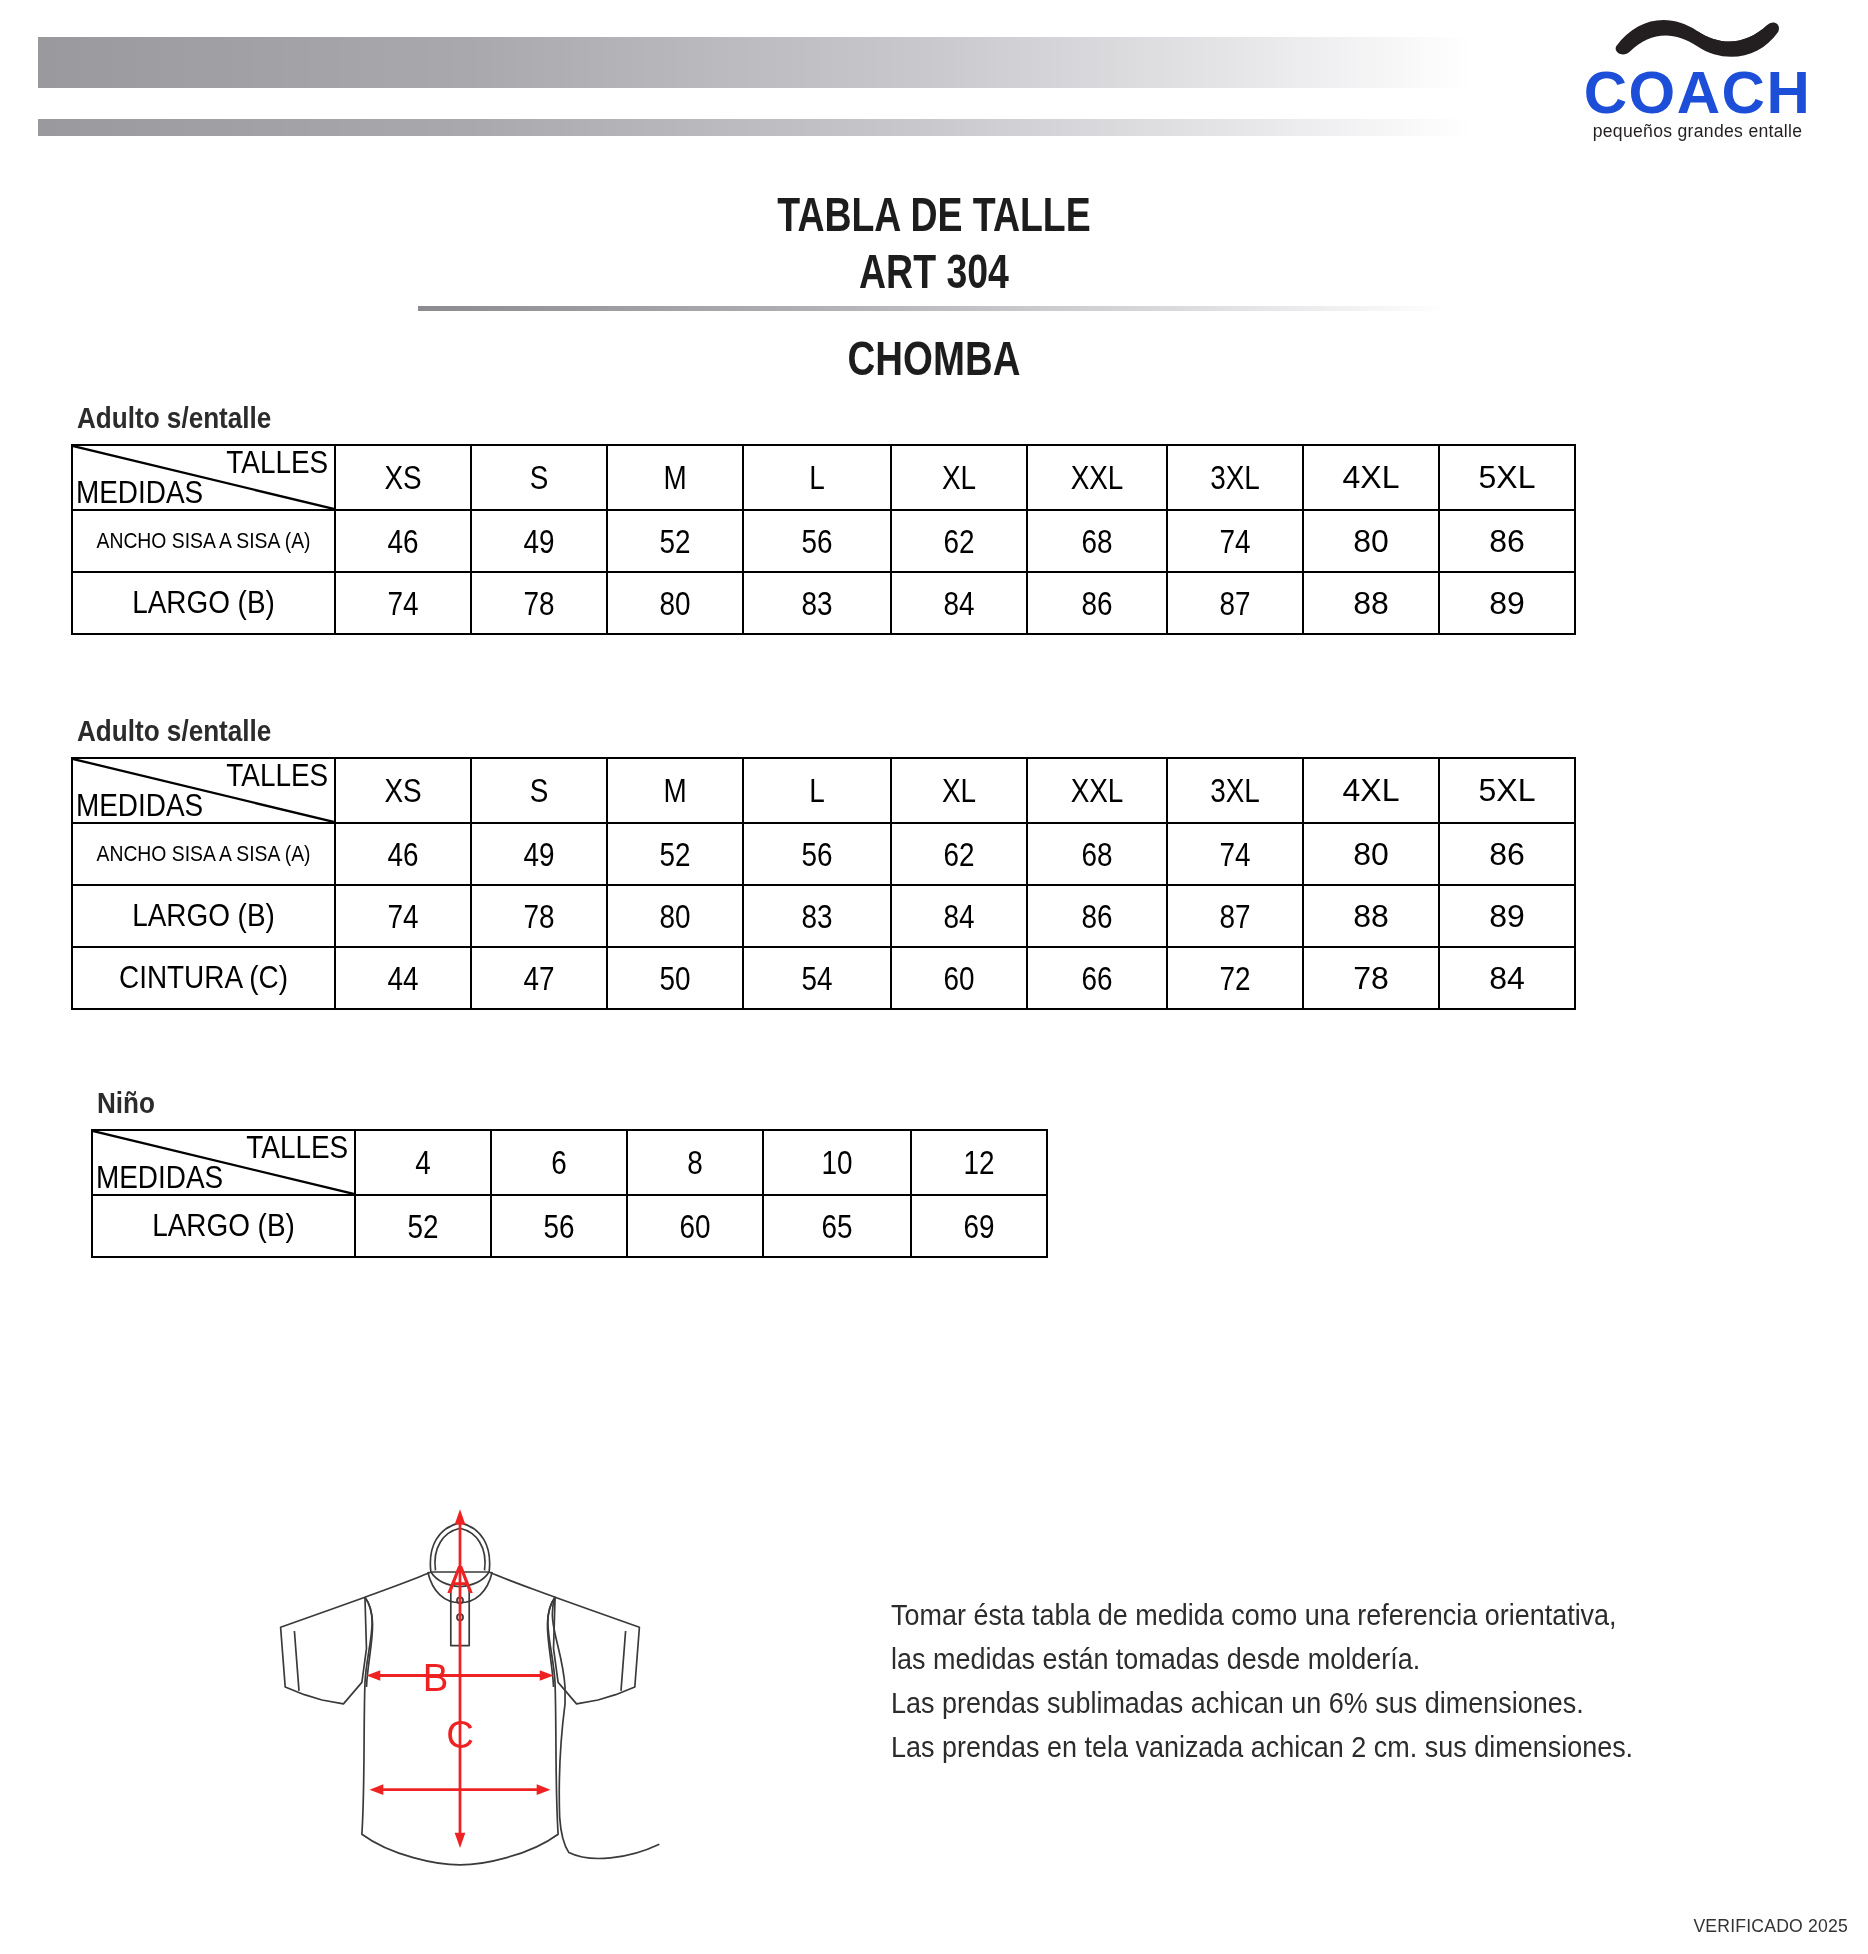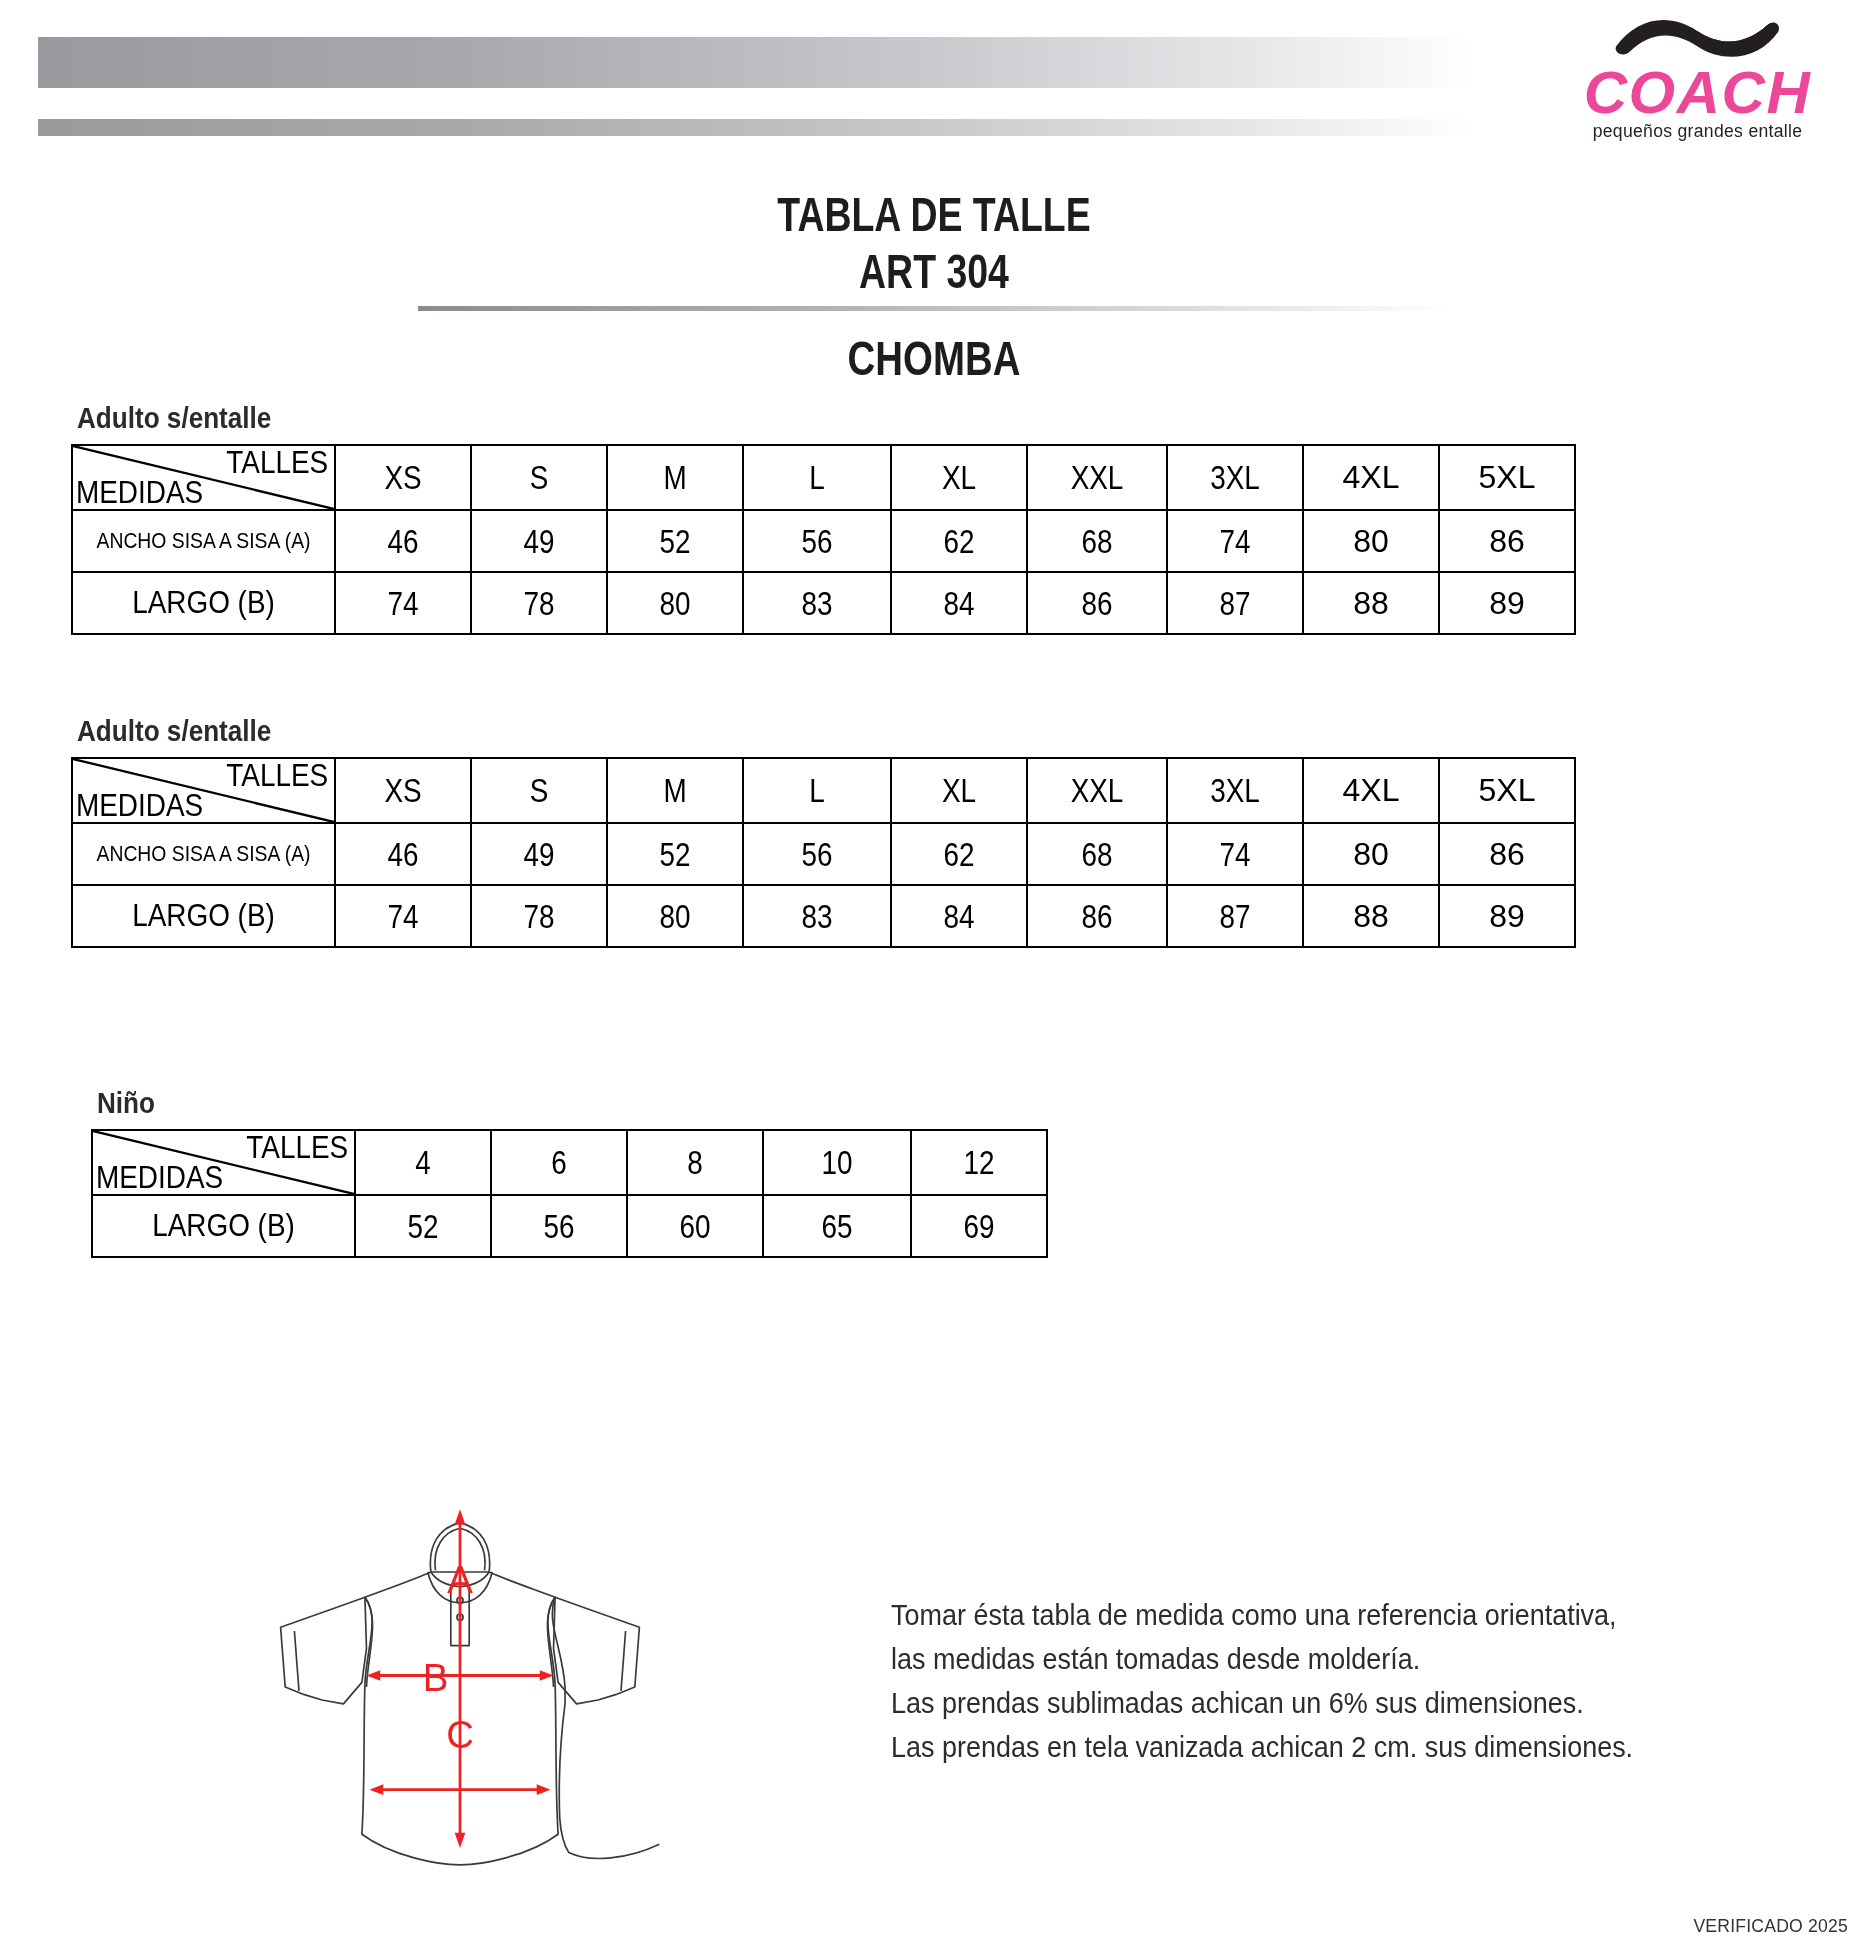--- a/index.html
+++ b/index.html
@@ -42,23 +42,22 @@
     width: 307px;
     text-align: center;
     line-height: 1;
   }
   .logo-mark { display: block; margin: 0 auto 1.5px; }
   .logo-word {
     font-family: "Liberation Sans", sans-serif;
     font-weight: bold;
     font-size: 60px;
     letter-spacing: 1.5px;
-    color: #ec4899;
+    color: #1d4ed8;
     line-height: 0.95;
-    font-style: italic;
   }
   .logo-tag {
     font-family: "Liberation Sans", sans-serif;
     font-size: 17.6px;
     letter-spacing: 0.3px;
     color: #231f20;
     margin-top: 1.5px;
   }
 
   
@@ -321,20 +320,32 @@
       <td class="cell-val">74</td>
       <td class="cell-val">78</td>
       <td class="cell-val">80</td>
       <td class="cell-val">83</td>
       <td class="cell-val">84</td>
       <td class="cell-val">86</td>
       <td class="cell-val">87</td>
       <td class="cell-val wide">88</td>
       <td class="cell-val wide">89</td>
     </tr>
+    <tr>
+      <td class="row-label">CINTURA (C)</td>
+      <td class="cell-val">44</td>
+      <td class="cell-val">47</td>
+      <td class="cell-val">50</td>
+      <td class="cell-val">54</td>
+      <td class="cell-val">60</td>
+      <td class="cell-val">66</td>
+      <td class="cell-val">72</td>
+      <td class="cell-val wide">78</td>
+      <td class="cell-val wide">84</td>
+    </tr>
   </tbody>
     </table>
 </div>
 
 <div class="section" style="left:71px; top:1087px;padding-left:20px;">
   <div class="section-label">Niño</div>
   <table class="size-table">
     <tbody>
         <tr>
       <td class="corner">

